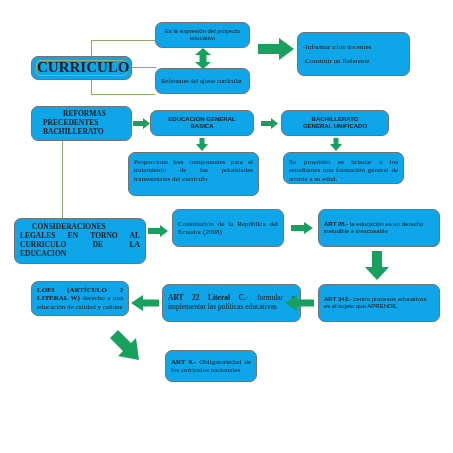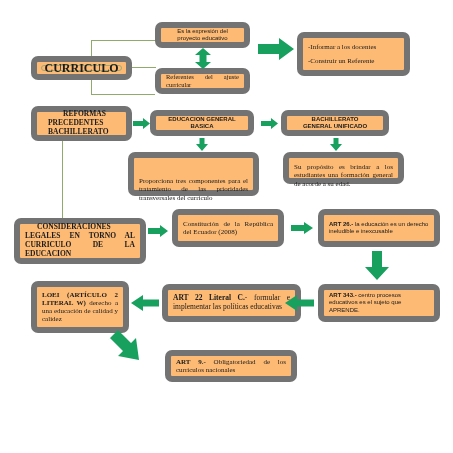--- a/index.html
+++ b/index.html
@@ -8,23 +8,23 @@
     background:#ffffff;
     font-family:"Liberation Serif", serif;
     overflow:hidden;
   }
   #canvas{position:relative;width:453px;height:453px;}
 
   
   .node{
     position:absolute;
     box-sizing:border-box;
-    border:6px solid #737373;
+    border:1px solid #737373;
     border-radius:7px;
-    background:#fdba74;
+    background:#0ea5e9;
     color:#1a1a1a;
     display:flex;
     align-items:center;
     z-index:3;
   }
   .node .txt{
     display:block;
     width:100%;
     padding:0 5px;
     line-height:1.18;
@@ -33,21 +33,21 @@
   
   .serif       {font-family:"Liberation Serif", serif;}
   .sans        {font-family:"Liberation Sans", sans-serif;}
   .just        {text-align:justify; text-align-last:left;}
   .ctr         {text-align:center;}
   .bold        {font-weight:bold;}
   .f6 {font-size:6px;}
   .f65{font-size:6.5px;}
   .f7 {font-size:7px;}
   .f75{font-size:7.5px;}
-  .f10{font-size:12px;text-align:right;}
+  .f10{font-size:15px;text-align:right;}
 
   
   .double-inner{
     position:absolute;
     left:4px;right:4px;top:3px;bottom:3px;
     border:1px solid #9aab78;
     border-radius:4px;
     display:flex;align-items:center;justify-content:center;
   }
 
@@ -108,21 +108,21 @@
     </span>
   </div>
 
   <div class="node" style="left:281px;top:110px;width:108px;height:26px;">
     <span class="txt sans f6 bold ctr">
       <span style="display:block;">BACHILLERATO</span>
       <span style="display:block;">GENERAL UNIFICADO</span>
     </span>
   </div>
 
-  <div class="node" style="left:128px;top:152px;width:131px;height:44px;align-items:flex-start;padding-top:19px;">
+  <div class="node" style="left:128px;top:152px;width:131px;height:44px;align-items:flex-start;padding-top:5px;">
     <span class="txt serif f7 just">Proporciona tres componentes para el tratamiento de las prioridades transversales del curriculo</span>
   </div>
 
   <div class="node" style="left:283px;top:152px;width:121px;height:32px;align-items:flex-start;padding-top:5px;">
     <span class="txt serif f7 just">Su propósito es brindar a los estudiantes una formación general de acorde a su edad.</span>
   </div>
 
   <div class="node" style="left:14px;top:218px;width:132px;height:46px;">
     <span class="txt serif f75 bold just">
       <span style="display:block;margin-left:12px;">CONSIDERACIONES</span>
@@ -147,27 +147,27 @@
       <span class="bold">ART 343.-</span><span> centro procesos educativos es el sujeto que APRENDE.</span>
     </span>
   </div>
 
   <div class="node" style="left:162px;top:284px;width:139px;height:38px;">
     <span class="txt serif f75 just">
       <span class="bold">ART 22 Literal C.-</span><span> formular e implementar las políticas educativas</span>
     </span>
   </div>
 
-  <div class="node" style="left:31px;top:281px;width:98px;height:52px;">
+  <div class="node" style="left:31px;top:281px;width:98px;height:35px;">
     <span class="txt serif f7 just">
       <span class="bold">LOEI (ARTÍCULO 2 LITERAL W)</span><span> derecho a una educación de calidad y calidez</span>
     </span>
   </div>
 
-  <div class="node" style="left:165px;top:350px;width:132px;height:32px;">
+  <div class="node" style="left:165px;top:350px;width:92px;height:32px;">
     <span class="txt serif f7 just">
       <span class="bold">ART 9.-</span><span> Obligatoriedad de los curriculos nacionales</span>
     </span>
   </div>
 
   <div class="arrow" style="left:258px;top:38px;">
     <svg width="36" height="22" viewBox="0 0 36 22">
       <path d="M0 6 L21 6 L21 0 L36 11 L21 22 L21 16 L0 16 Z" fill="#17a05e"></path>
     </svg>
   </div>

